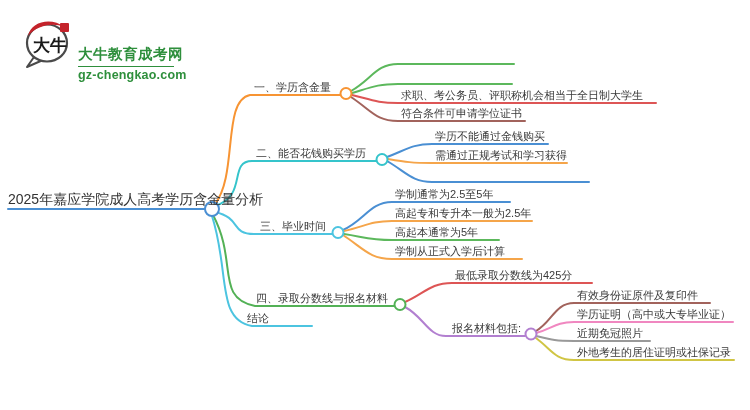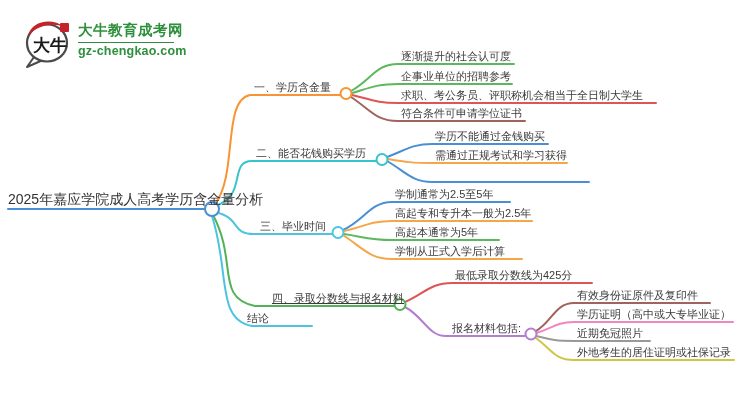--- a/index.html
+++ b/index.html
@@ -10,21 +10,21 @@
   #connector-layer{position:absolute;left:0;top:0;width:750px;height:410px;}
   .mm-label{
     position:absolute;white-space:nowrap;font-size:11px;line-height:15px;
     color:#3a3a3a;letter-spacing:0;cursor:default;
   }
   .mm-root{font-size:14px;color:#333;}
   
   #logo{position:absolute;left:20px;top:13px;display:flex;align-items:flex-start;}
   #logo-mark{width:52px;height:56px;}
   #logo-text{margin-left:6px;padding-top:8px;}
-  #logo-name{font-size:14.5px;font-weight:bold;color:#2e8f3c;letter-spacing:0.5px;}
+  #logo-name{font-size:14.5px;font-weight:bold;color:#2e8f3c;letter-spacing:0.5px;margin-top:24px;}
   #logo-sep{width:96px;height:1px;background:#2e8f3c;margin:2px 0 1px 0;}
   #logo-domain{font-size:12.5px;font-weight:bold;color:#2e8f3c;letter-spacing:0.2px;}
 </style>
 </head>
 <body>
 
 <div id="canvas">
 
   <svg id="connector-layer" viewBox="0 0 750 410" fill="none" stroke-linecap="round">
 
@@ -77,36 +77,34 @@
     <div id="logo-text">
       <div id="logo-name">大牛教育成考网</div>
       <div id="logo-sep"></div>
       <div id="logo-domain">gz-chengkao.com</div>
     </div>
   </div>
 
   <div class="mm-label mm-root" style="left:8px;top:192px;">2025年嘉应学院成人高考学历含金量分析</div>
 
   <div class="mm-label" style="left:254px;top:80px;">一、学历含金量</div>
-  <div class="mm-label" style="left:401px;top:49px;">逐渐提升的社会认可度</div>
-  <div class="mm-label" style="left:401px;top:69px;">企事业单位的招聘参考</div>
   <div class="mm-label" style="left:401px;top:88px;">求职、考公务员、评职称机会相当于全日制大学生</div>
   <div class="mm-label" style="left:401px;top:106px;">符合条件可申请学位证书</div>
 
   <div class="mm-label" style="left:256px;top:146px;">二、能否花钱购买学历</div>
   <div class="mm-label" style="left:435px;top:129px;">学历不能通过金钱购买</div>
   <div class="mm-label" style="left:435px;top:148px;">需通过正规考试和学习获得</div>
 
   <div class="mm-label" style="left:260px;top:219px;">三、毕业时间</div>
   <div class="mm-label" style="left:395px;top:187px;">学制通常为2.5至5年</div>
   <div class="mm-label" style="left:395px;top:206px;">高起专和专升本一般为2.5年</div>
   <div class="mm-label" style="left:395px;top:225px;">高起本通常为5年</div>
   <div class="mm-label" style="left:395px;top:244px;">学制从正式入学后计算</div>
 
-  <div class="mm-label" style="left:272px;top:291px;text-decoration:underline;">四、录取分数线与报名材料</div>
+  <div class="mm-label" style="left:256px;top:291px;">四、录取分数线与报名材料</div>
   <div class="mm-label" style="left:455px;top:268px;">最低录取分数线为425分</div>
   <div class="mm-label" style="left:452px;top:321px;">报名材料包括:</div>
   <div class="mm-label" style="left:577px;top:288px;">有效身份证原件及复印件</div>
   <div class="mm-label" style="left:577px;top:307px;">学历证明（高中或大专毕业证）</div>
   <div class="mm-label" style="left:577px;top:326px;">近期免冠照片</div>
   <div class="mm-label" style="left:577px;top:345px;">外地考生的居住证明或社保记录</div>
 
   <div class="mm-label" style="left:247px;top:311px;font-family:Liberation Serif, serif;">结论</div>
 
 </div>

